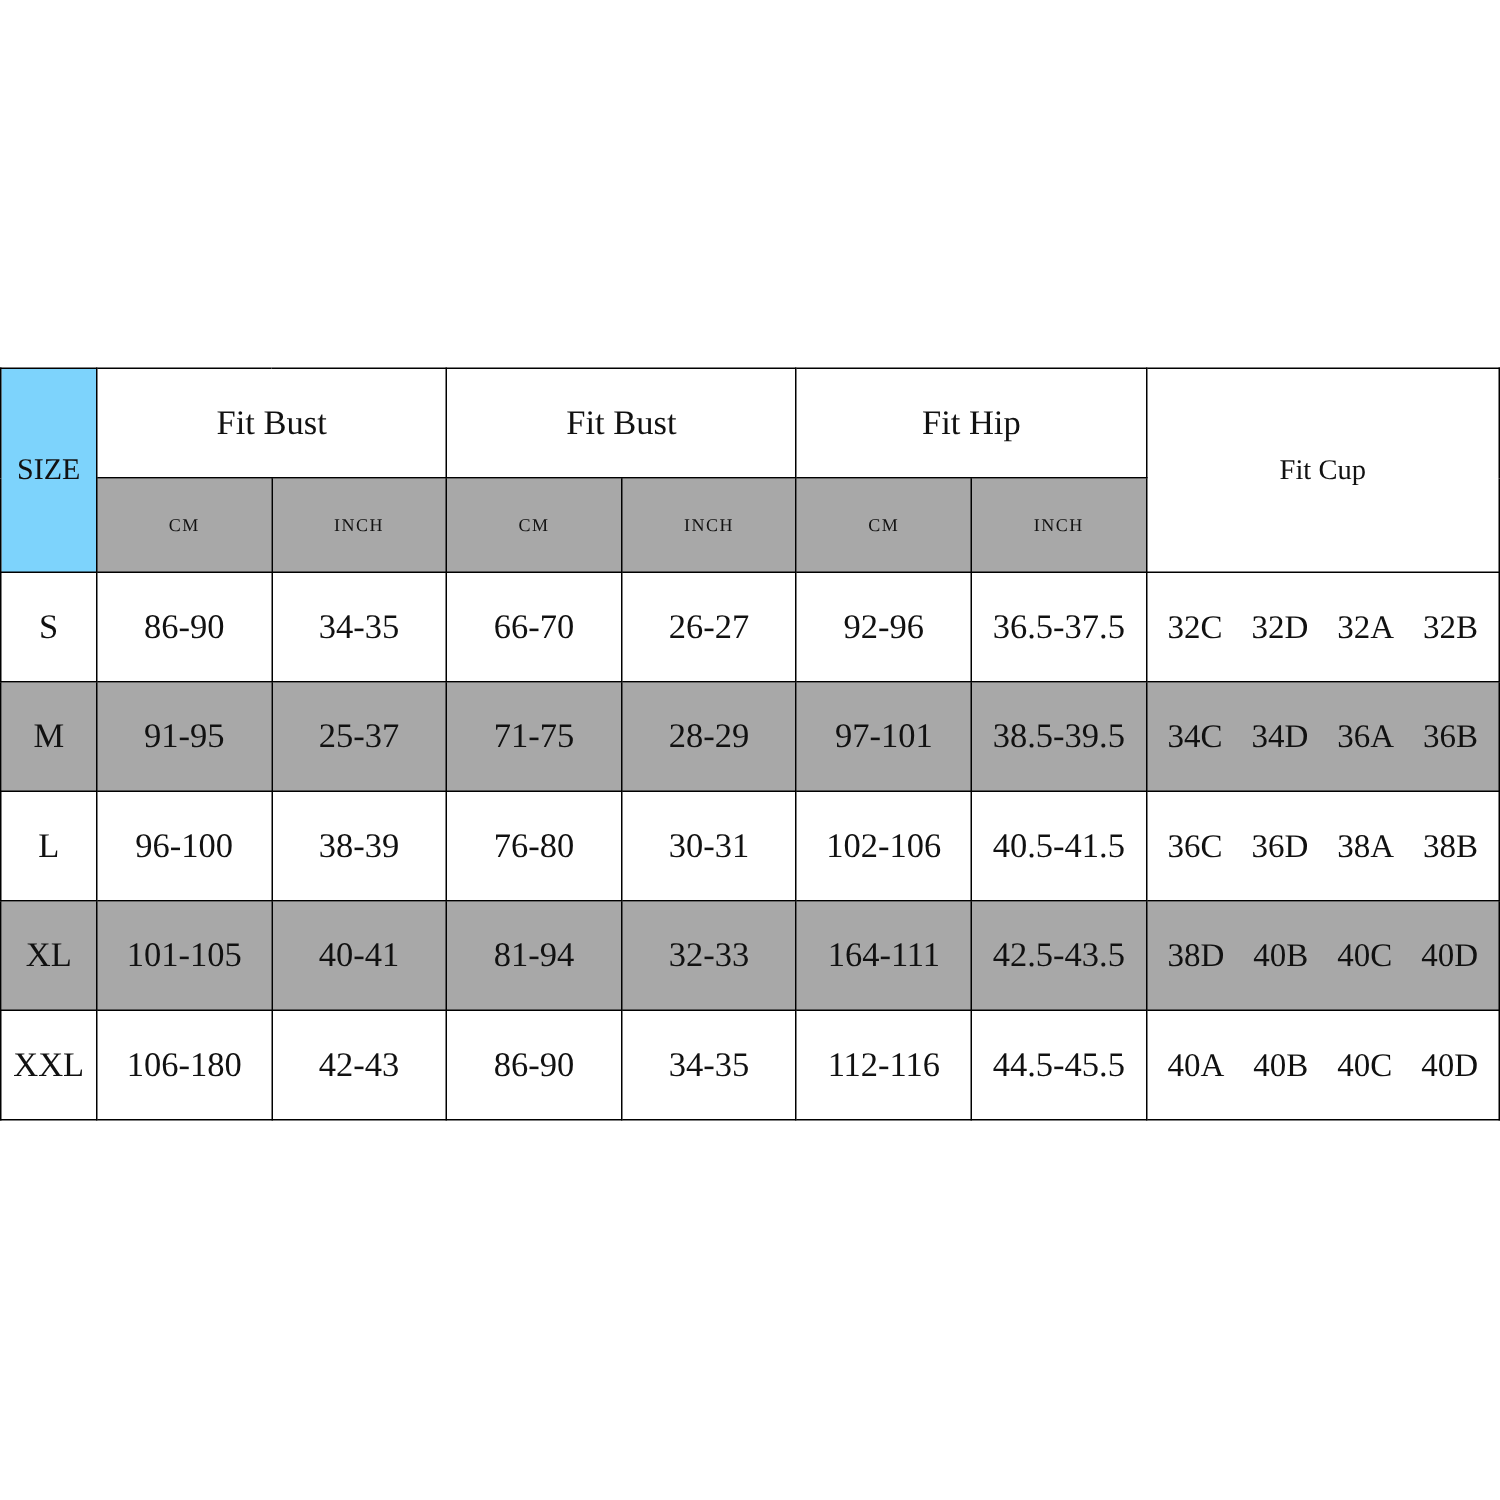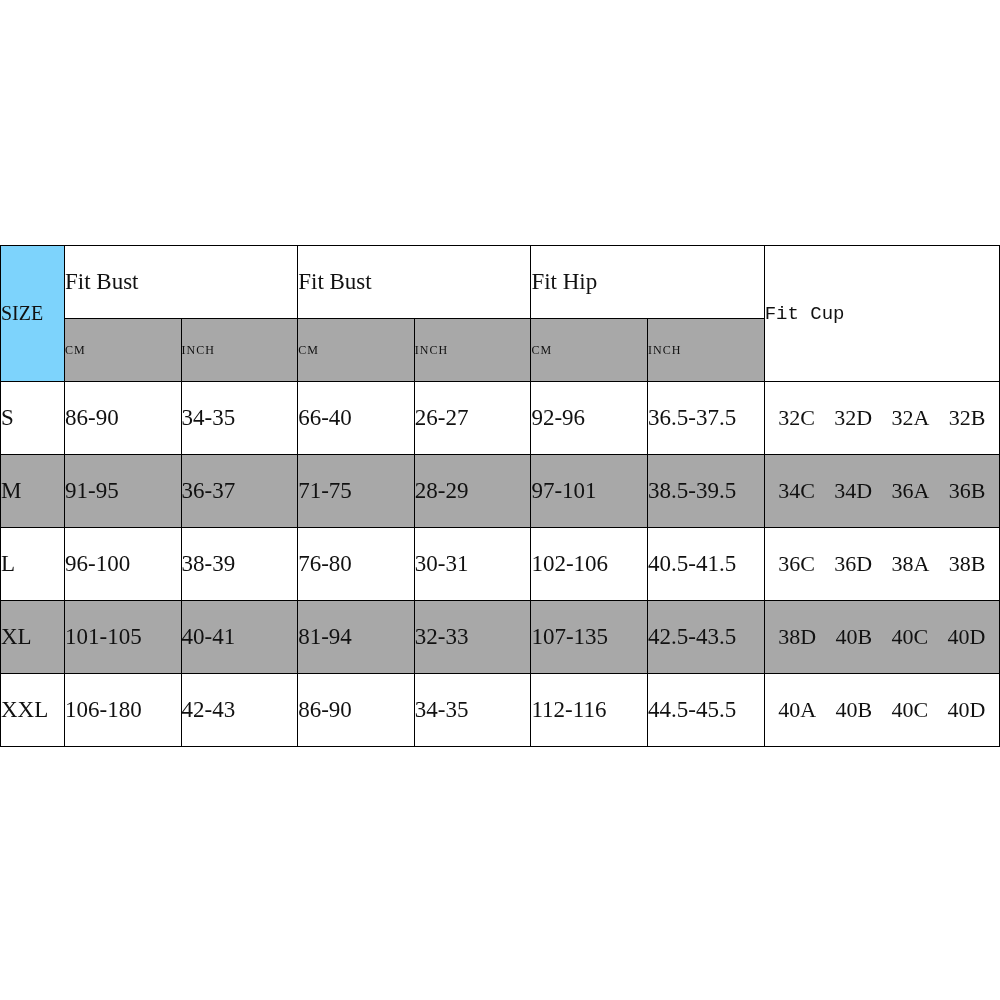--- a/index.html
+++ b/index.html
@@ -24,40 +24,41 @@
     width: 1000px;
   }
   table.size-chart {
     border-collapse: collapse;
     width: 1000px;
     table-layout: fixed;
     background: #ffffff;
   }
   table.size-chart td, table.size-chart th {
     border: 1px solid #000000;
+    text-align: center;
     vertical-align: middle;
     color: #111111;
     font-weight: normal;
     padding: 0;
   }
   .hdr-group {
     font-family: "Liberation Serif", serif;
     font-weight: bold;
     font-size: 23px;
     height: 72px;
     background: #ffffff;
   }
   .hdr-size {
     font-family: "Liberation Serif", serif;
     font-weight: bold;
     font-size: 20px;
     background: #7dd3fc;
   }
   .hdr-cup {
-    font-family: Liberation Mono, monospace;
+    font-family: Liberation Serif, serif;
     font-weight: bold;
     font-size: 19px;
     background: #ffffff;
   }
   .hdr-unit {
     background: #a8a8a8;
     font-family: "Liberation Serif", serif;
     font-size: 12px;
     height: 62px;
     letter-spacing: 1px;
@@ -127,37 +128,37 @@
           <td class="hdr-unit">INCH</td>
           <td class="hdr-unit">CM</td>
           <td class="hdr-unit">INCH</td>
         </tr>
       </thead>
       <tbody>
         <tr class="plain">
           <td class="cell row-label">S</td>
           <td class="cell">86-90</td>
           <td class="cell">34-35</td>
-          <td class="cell">66-40</td>
+          <td class="cell">66-70</td>
           <td class="cell">26-27</td>
           <td class="cell">92-96</td>
           <td class="cell">36.5-37.5</td>
           <td class="cell cup-cell">
             <div class="cup-inner">
               <span>32C</span>
               <span>32D</span>
               <span>32A</span>
               <span>32B</span>
             </div>
           </td>
         </tr>
         <tr class="shaded">
           <td class="cell row-label">M</td>
           <td class="cell">91-95</td>
-          <td class="cell">36-37</td>
+          <td class="cell">25-37</td>
           <td class="cell">71-75</td>
           <td class="cell">28-29</td>
           <td class="cell">97-101</td>
           <td class="cell">38.5-39.5</td>
           <td class="cell cup-cell">
             <div class="cup-inner">
               <span>34C</span>
               <span>34D</span>
               <span>36A</span>
               <span>36B</span>
@@ -180,21 +181,21 @@
               <span>38B</span>
             </div>
           </td>
         </tr>
         <tr class="shaded">
           <td class="cell row-label">XL</td>
           <td class="cell">101-105</td>
           <td class="cell">40-41</td>
           <td class="cell">81-94</td>
           <td class="cell">32-33</td>
-          <td class="cell">107-135</td>
+          <td class="cell">164-111</td>
           <td class="cell">42.5-43.5</td>
           <td class="cell cup-cell">
             <div class="cup-inner">
               <span>38D</span>
               <span>40B</span>
               <span>40C</span>
               <span>40D</span>
             </div>
           </td>
         </tr>

